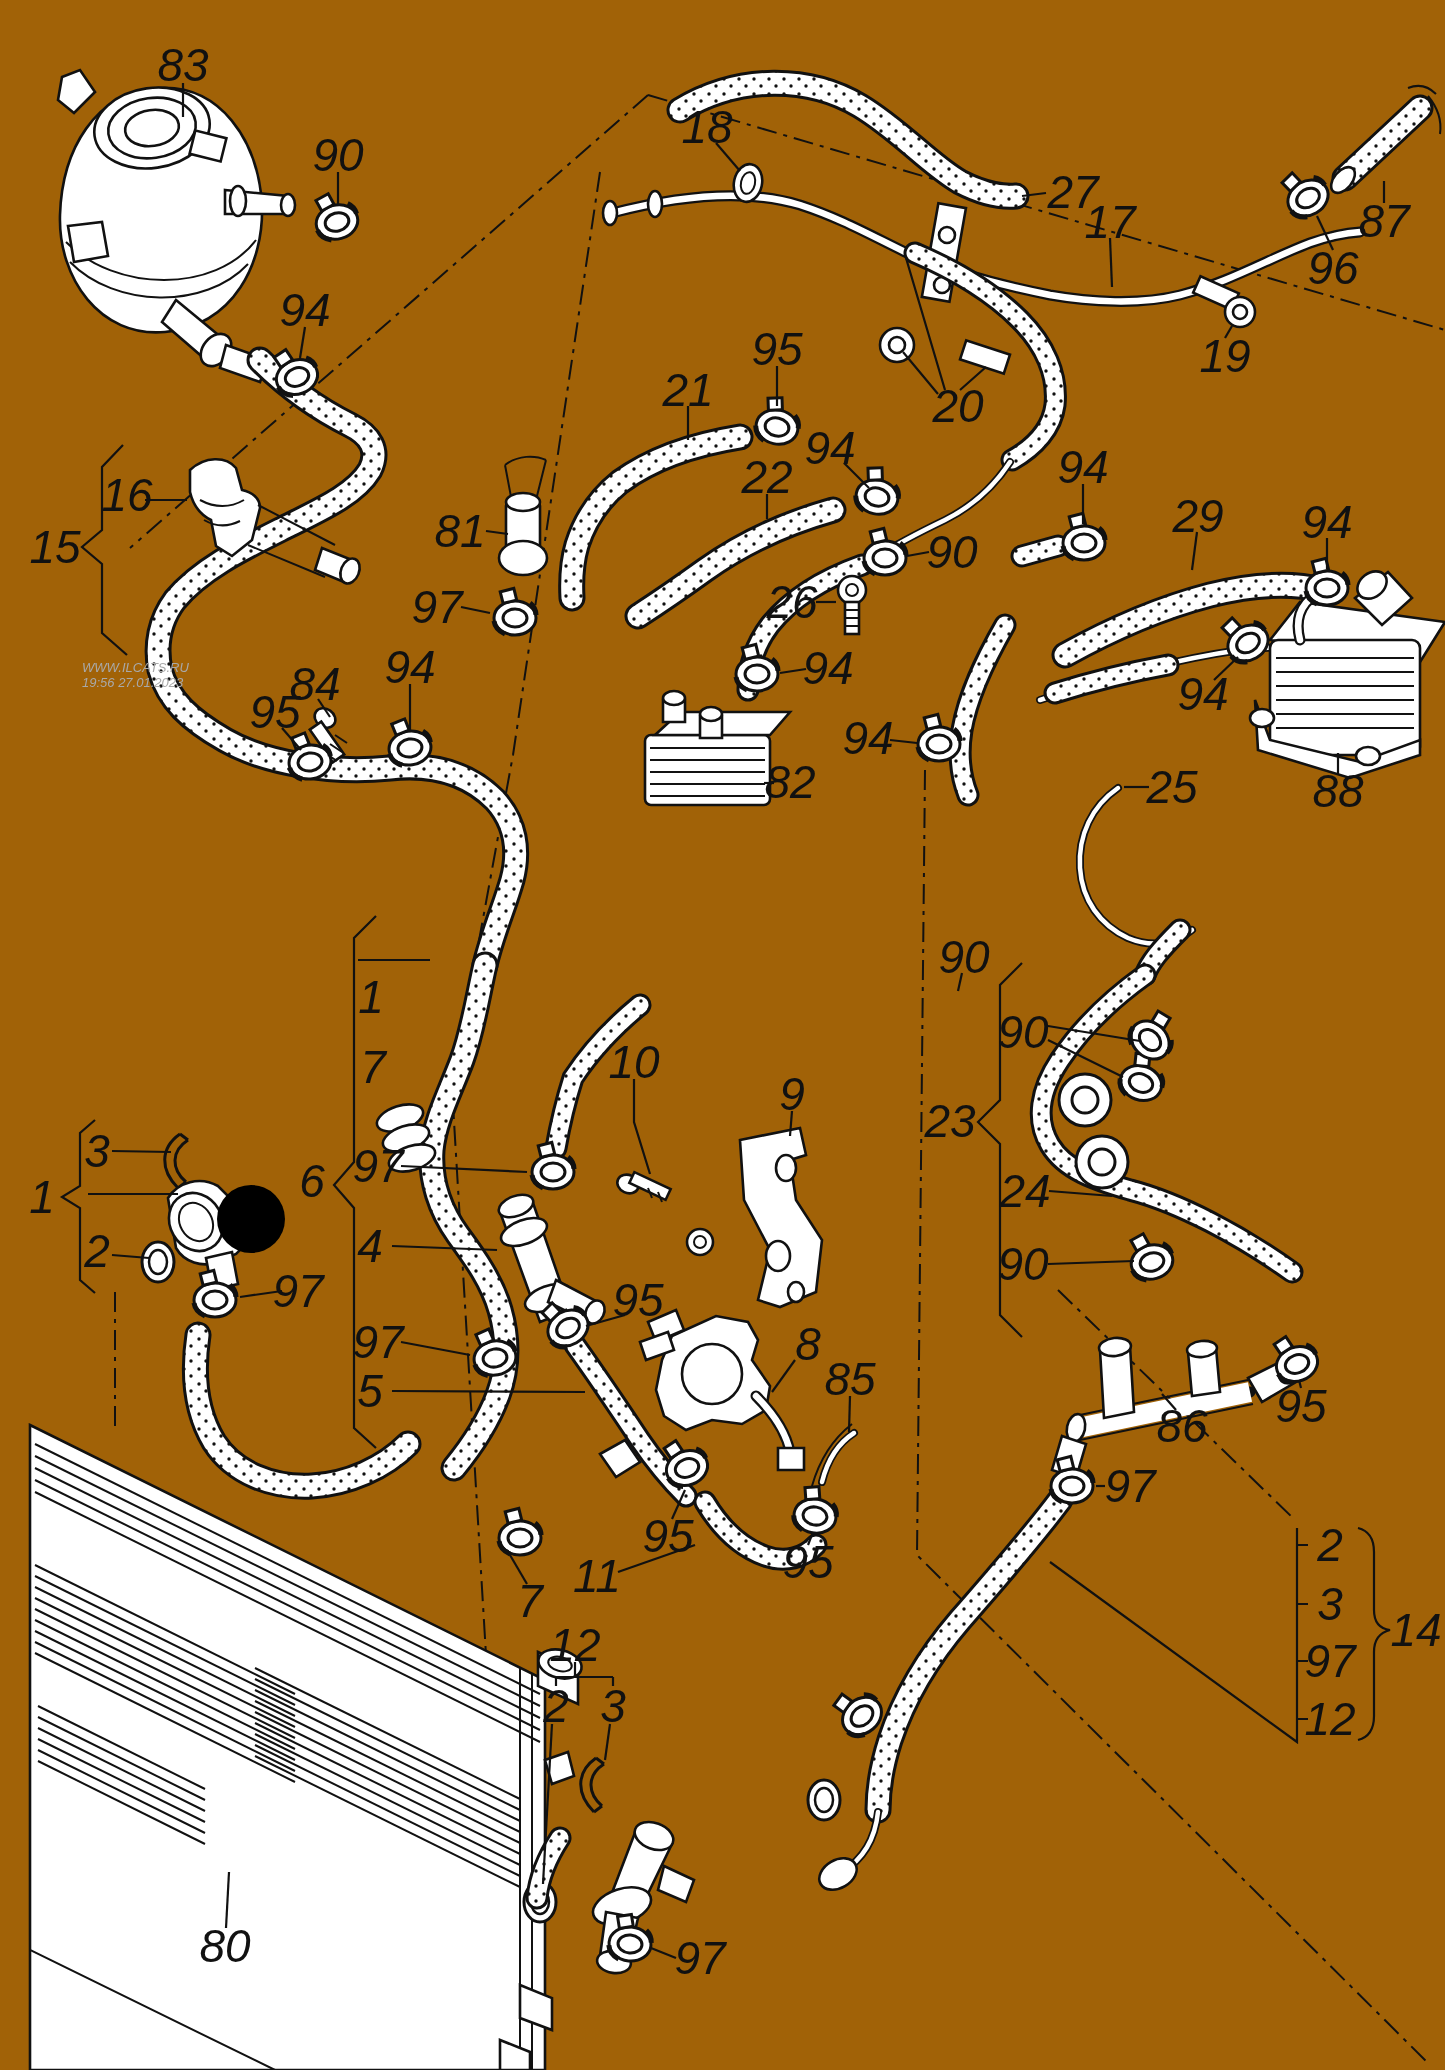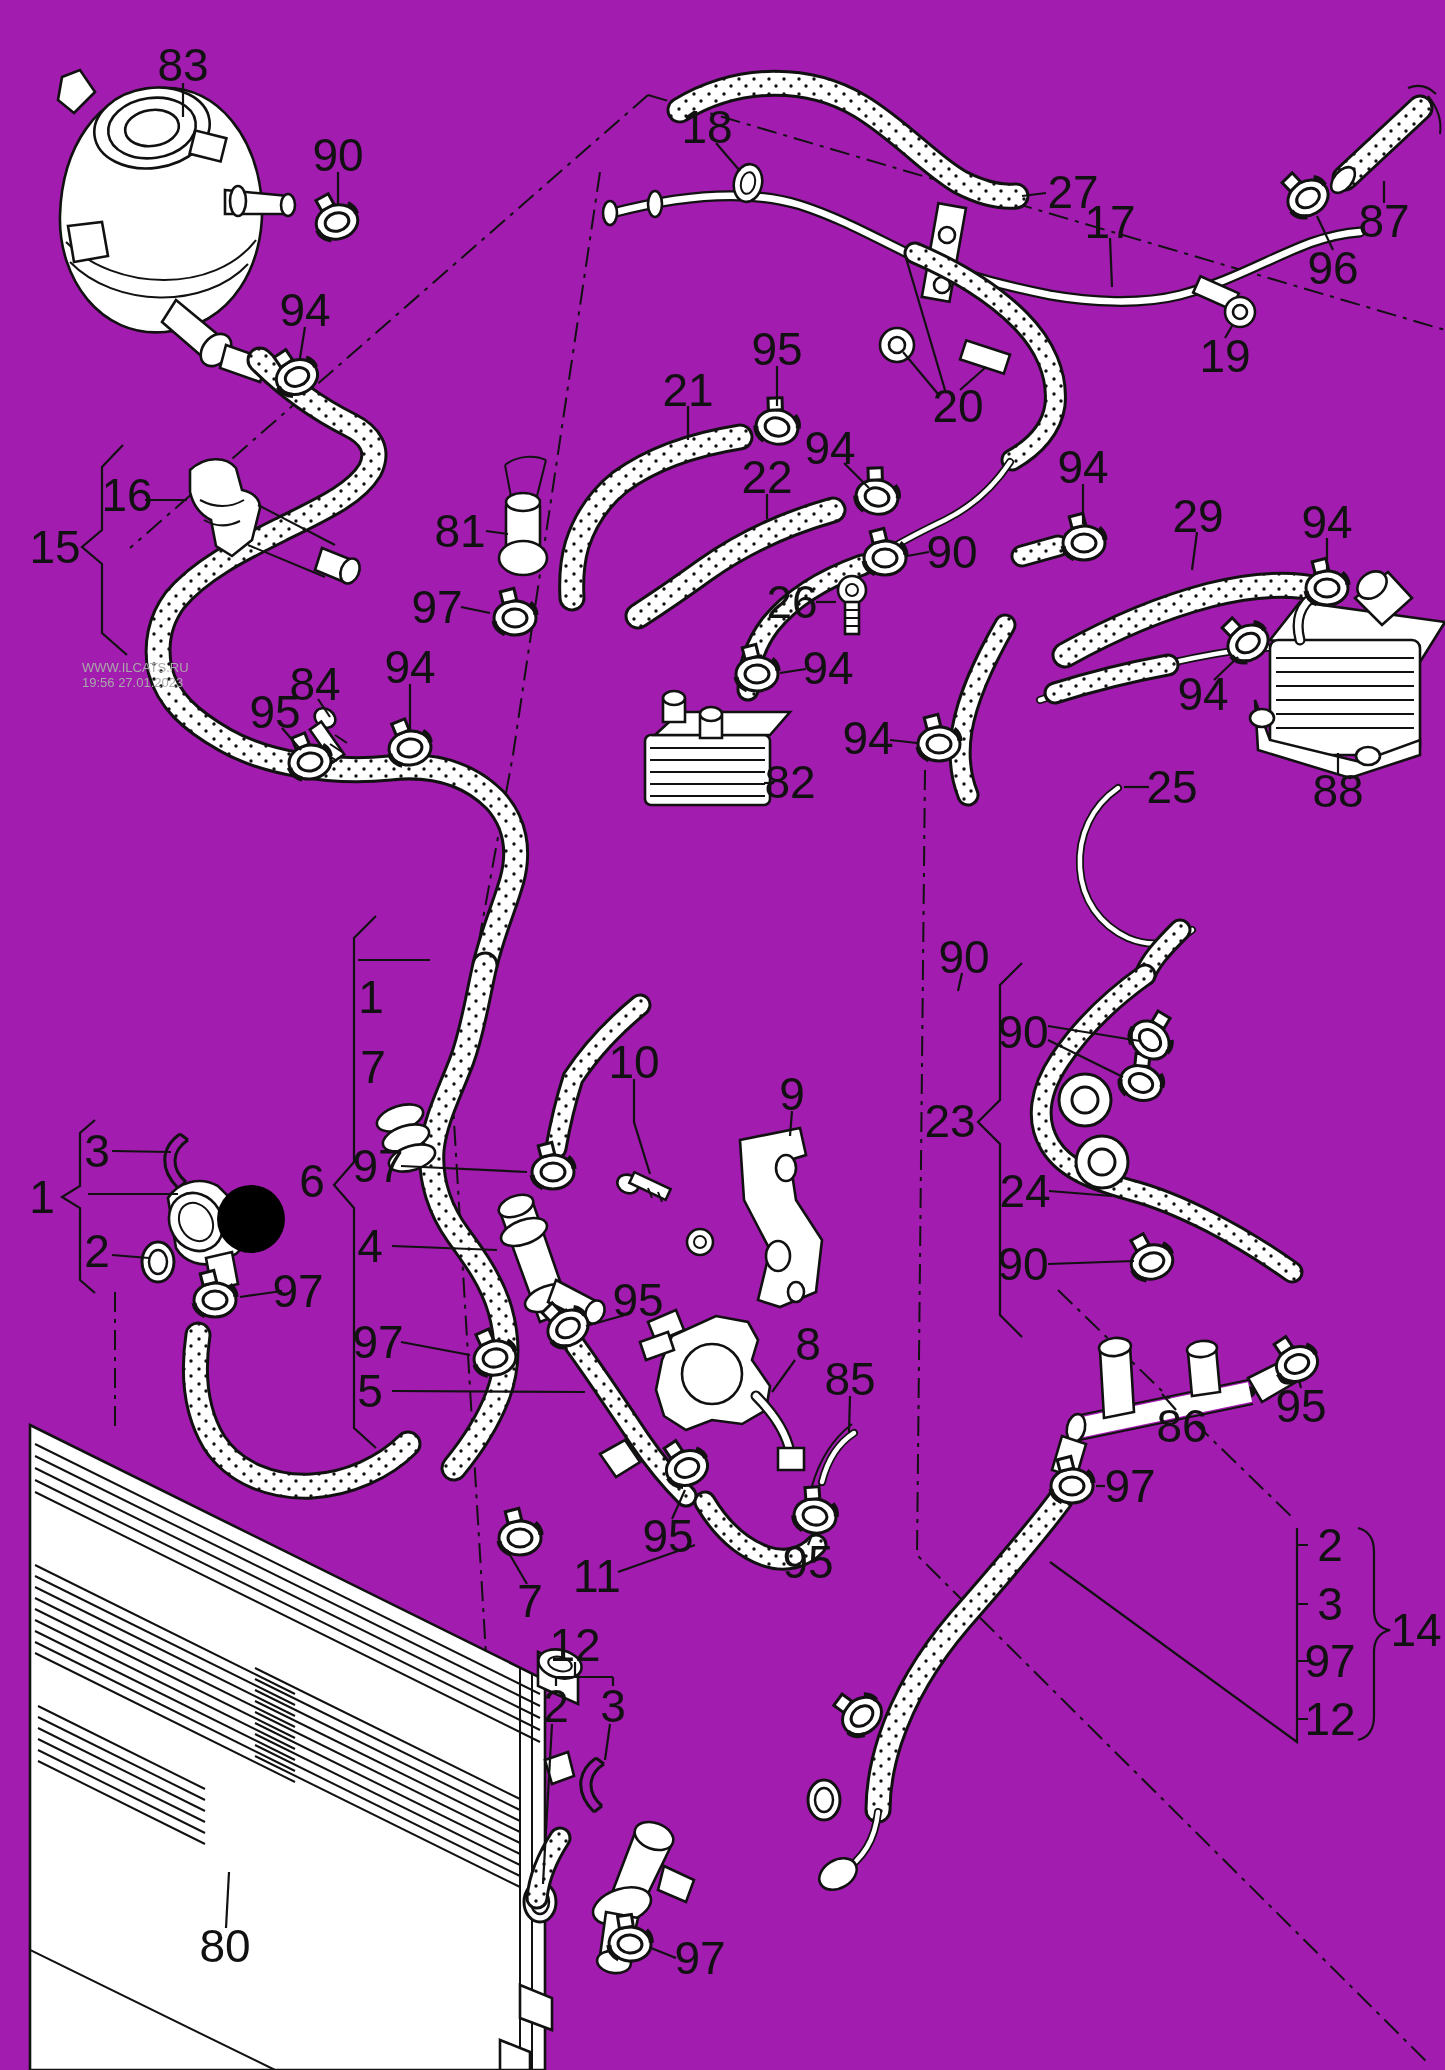--- a/index.html
+++ b/index.html
@@ -1,17 +1,17 @@
 <!DOCTYPE html>
 <html><head>
 <meta charset="utf-8">
 <style>
   html,body{margin:0;padding:0;background:#ffffff;}
-  .stage{position:relative;width:1445px;height:2070px;background:#a21caf;overflow:hidden;
-         font-family:"Liberation Sans", sans-serif;}
+  .stage{position:relative;width:1445px;height:2070px;background:#a16207;overflow:hidden;
+         font-family:"Liberation Sans", sans-serif;font-style:italic;}
   svg{display:block}
   .lbl{font-family:"Liberation Sans","DejaVu Sans",sans-serif;font-size:46px;fill:#111;
        text-anchor:middle;}
   .wm{font-family:"Liberation Sans",sans-serif;font-size:13px;fill:#a9a9a9;}
   .ln{stroke:#111;stroke-width:2.2;fill:none;}
   .dd{stroke:#111;stroke-width:2;fill:none;stroke-dasharray:20 7 4 7;}
   .hose-o{stroke:#111;stroke-width:27;fill:none;stroke-linecap:round;}
   .hose-f{stroke:url(#dots);stroke-width:21;fill:none;stroke-linecap:round;}
   .hose-os{stroke:#111;stroke-width:23;fill:none;stroke-linecap:round;}
   .hose-fs{stroke:url(#dots);stroke-width:17;fill:none;stroke-linecap:round;}

